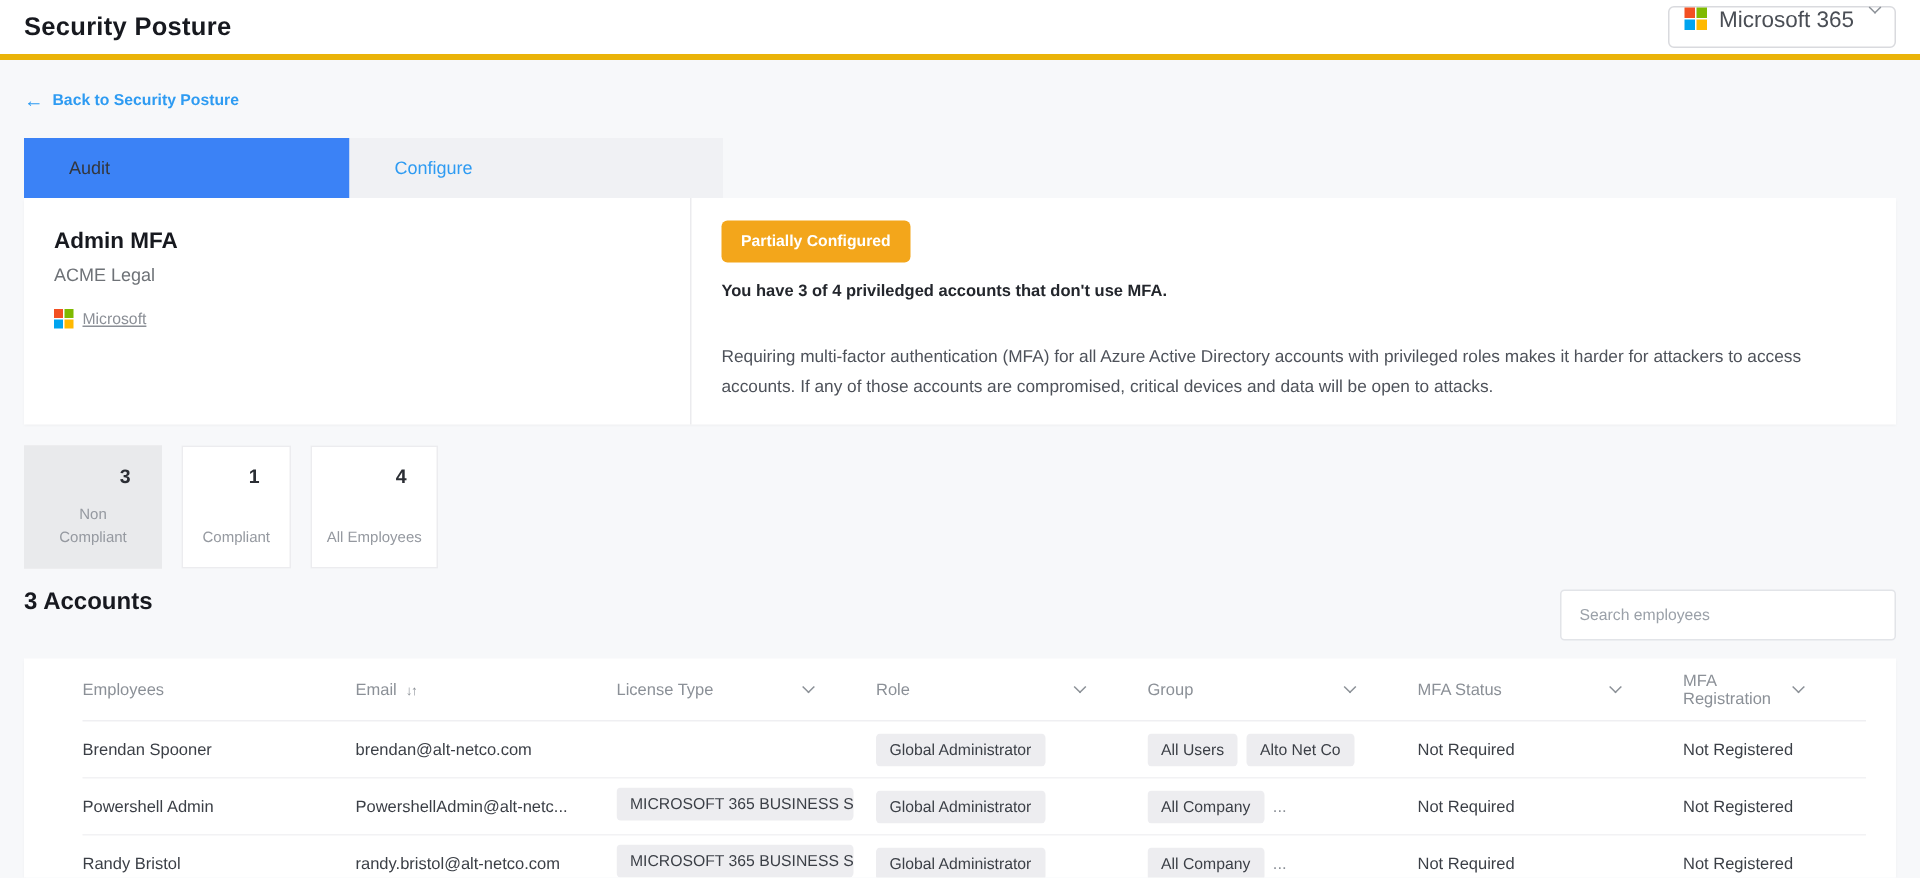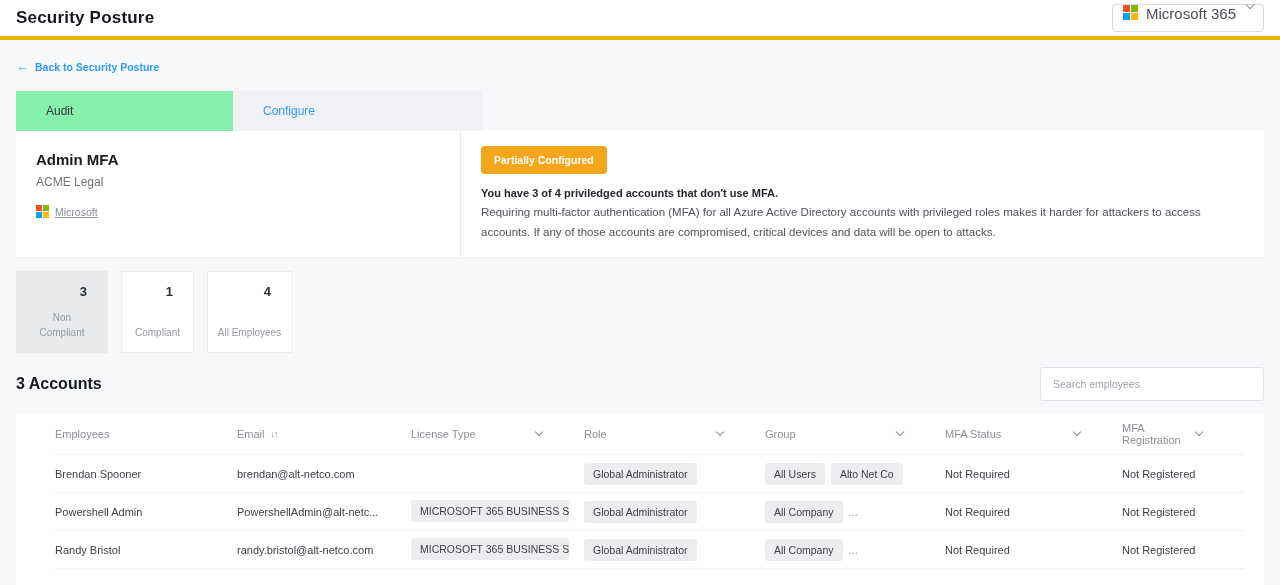--- a/index.html
+++ b/index.html
@@ -43,54 +43,54 @@
   .main{ padding:0 16px; }
 
   .back{
     display:inline-flex; align-items:center; gap:6px;
     margin-top:20px; color:#2e9bf2; font-size:10.5px; font-weight:700;
   }
   .back .arrow{ font-size:13px; line-height:1; }
 
   .tabs{ display:flex; margin-top:16px; }
   .tab{ height:40px; line-height:40px; padding-left:30px; font-size:12px; }
-  .tab.active{ width:217px; background:#86efac; color:#33363c; }
+  .tab.active{ width:217px; background:#3b82f6; color:#33363c; }
   .tab.inactive{ width:249px; background:#f0f1f4; color:#2e9bf2; }
 
   
   .audit-card{ background:#fff; display:flex; box-shadow:0 1px 2px rgba(0,0,0,.04); }
   .ac-left{ width:445px; padding:18px 20px; border-right:1px solid #ebebee; }
   .ac-left h2{ font-size:15px; font-weight:700; color:#17191f; margin:2px 0 7px; }
   .company{ font-size:12px; color:#6e7277; margin-bottom:16px; }
   .vendor{ display:flex; align-items:flex-end; gap:6px; font-size:10.5px; color:#8b8f96;text-decoration:underline; }
   .ac-right{ flex:1; padding:15px 20px; }
   .badge{
     display:inline-block; background:#f3a61b; color:#fff;
     font-size:10.5px; font-weight:700; padding:8px 13px; border-radius:4px;
   }
   .summary{ font-size:11px; font-weight:700; color:#23262c; margin-top:13px; }
-  .desc{ font-size:11.5px; color:#4e525a; line-height:1.7; margin-top:4px; max-width:800px; }
+  .desc{ font-size:11.5px; color:#4e525a; line-height:1.7; margin-top:29px; max-width:800px; }
 
   
   .stats{ display:flex; gap:13px; margin-top:14px; }
   .stat{
     background:#fff; border:1px solid #ececef; height:82px;
     display:flex; flex-direction:column; justify-content:space-between;
     padding:12px 0;
   }
   .stat.sel{ background:#e9eaec; border-color:#e9eaec; }
   .stat:nth-child(1){ width:92px; }
   .stat:nth-child(2){ width:73px; }
   .stat:nth-child(3){ width:85px; }
   .stat .val{ font-size:13px; font-weight:600; color:#2b2e34; text-align:right; padding-right:20px; }
   .stat .lbl{ font-size:10px; color:#9599a0; text-align:center; line-height:1.5; padding:0 4px; }
   .stat .lbl.narrow{ max-width:64px; margin:0 auto; }
 
   
-  .accounts-bar{ display:flex; align-items:center; justify-content:space-between; margin-top:14px; }
+  .accounts-bar{ display:flex; align-items:flex-start; justify-content:space-between; margin-top:14px; }
   .accounts-bar h2{ font-size:16px; font-weight:700; color:#17191f; }
   .search input{
     width:224px; height:30px; background:#fff;
     border:1px solid #e2e4e8; border-radius:3px;
     padding:16px 12px; font-size:10.5px; color:#33363c; outline:none;
     font-family:"Liberation Sans", sans-serif;
   }
   .search input::placeholder{ color:#9ba1a9; }
 
   

